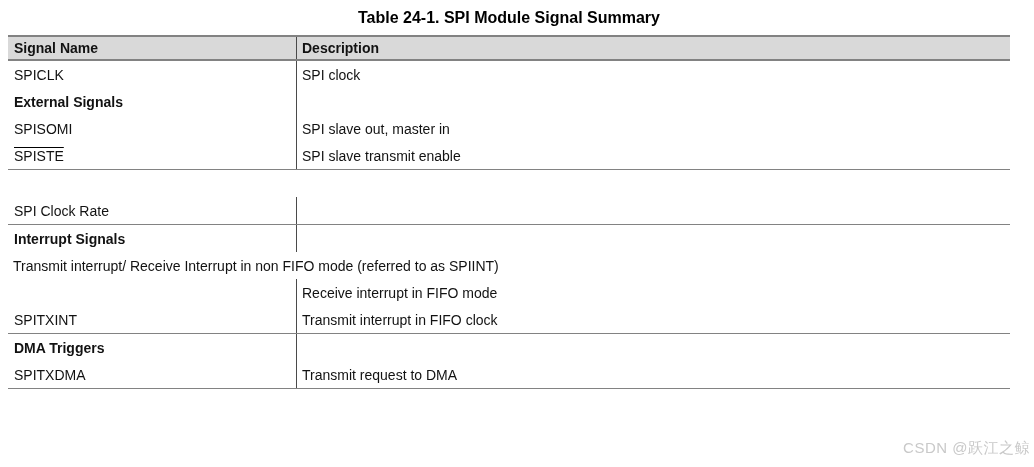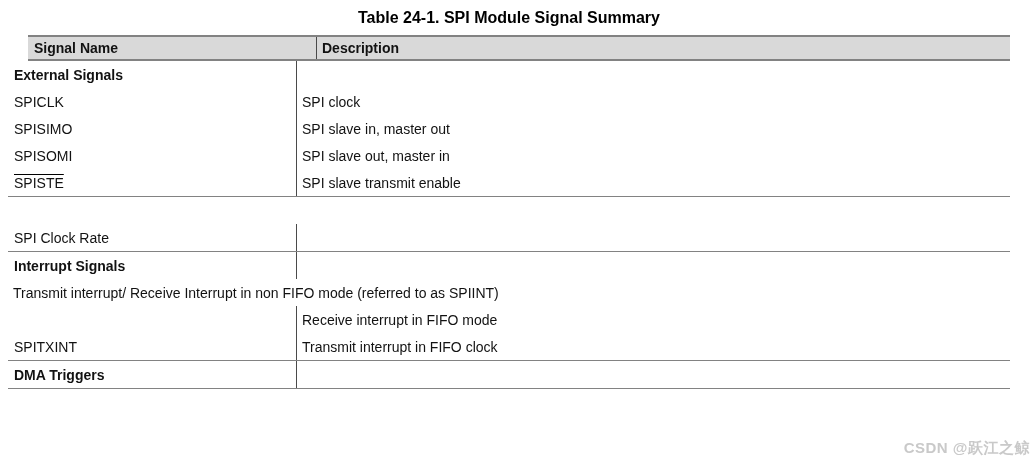--- a/index.html
+++ b/index.html
@@ -26,21 +26,20 @@
     position:absolute;left:8px;top:35px;width:1002px;
     font-size:14px;
   }
   .thead{
     display:flex;
     background:var(--header-bg);
     border-top:2px solid var(--border);
     border-bottom:2px solid var(--border);
     height:22px;
     font-weight:bold;
-    margin-left:20px;
   }
   .tbody{border-bottom:1px solid var(--border);}
   .tsection{border-top:1px solid var(--border);}
   .tsection.first{border-top:none;}
   .row{display:flex;height:27px;}
   .cell-signal{
     flex:0 0 289px;width:289px;box-sizing:border-box;
     padding-left:6px;
     border-right:1px solid var(--divider);
     display:flex;align-items:center;
@@ -52,51 +51,44 @@
     white-space:nowrap;overflow:hidden;text-align:center;
   }
   .section-row .cell-signal{font-weight:bold;}
   .ov{text-decoration:overline;text-decoration-color:#000;}
   .watermark{
     position:absolute;top:439px;right:4px;
     font-size:15px;color:var(--watermark);
     text-shadow:1px 1px 0 #ffffff;
     letter-spacing:0.5px;
     white-space:nowrap;
-    font-weight:bold;
   }
 </style>
 </head>
 <body>
 
 <div class="page">
   <div class="title">Table 24-1. SPI Module Signal Summary</div>
 
   <div class="tbl">
     <div class="thead">
       <div class="cell-signal">Signal Name</div>
       <div class="cell-desc">Description</div>
     </div>
     <div class="tbody">
         <div class="tsection first">
-          <div class="row section-row">
-            <div class="cell-signal">External Signals</div>
-            <div class="cell-desc"></div>
-          </div>
           <div class="row">
             <div class="cell-signal">
               <span>SPICLK</span>
             </div>
             <div class="cell-desc">SPI clock</div>
           </div>
-          <div class="row">
-            <div class="cell-signal">
-              <span>SPISIMO</span>
-            </div>
-            <div class="cell-desc">SPI slave in, master out</div>
+          <div class="row section-row">
+            <div class="cell-signal">External Signals</div>
+            <div class="cell-desc"></div>
           </div>
           <div class="row">
             <div class="cell-signal">
               <span>SPISOMI</span>
             </div>
             <div class="cell-desc">SPI slave out, master in</div>
           </div>
           <div class="row">
             <div class="cell-signal">
               <span class="ov">SPISTE</span>
@@ -131,18 +123,24 @@
               <span>SPITXINT</span>
             </div>
             <div class="cell-desc">Transmit interrupt in FIFO clock</div>
           </div>
         </div>
         <div class="tsection">
           <div class="row section-row">
             <div class="cell-signal">DMA Triggers</div>
             <div class="cell-desc"></div>
           </div>
+          <div class="row">
+            <div class="cell-signal">
+              <span>SPITXDMA</span>
+            </div>
+            <div class="cell-desc">Transmit request to DMA</div>
+          </div>
         </div>
       </div>
   </div>
 
   <div class="watermark">CSDN @跃江之鲸</div>
 </div>
 
 </body></html>

